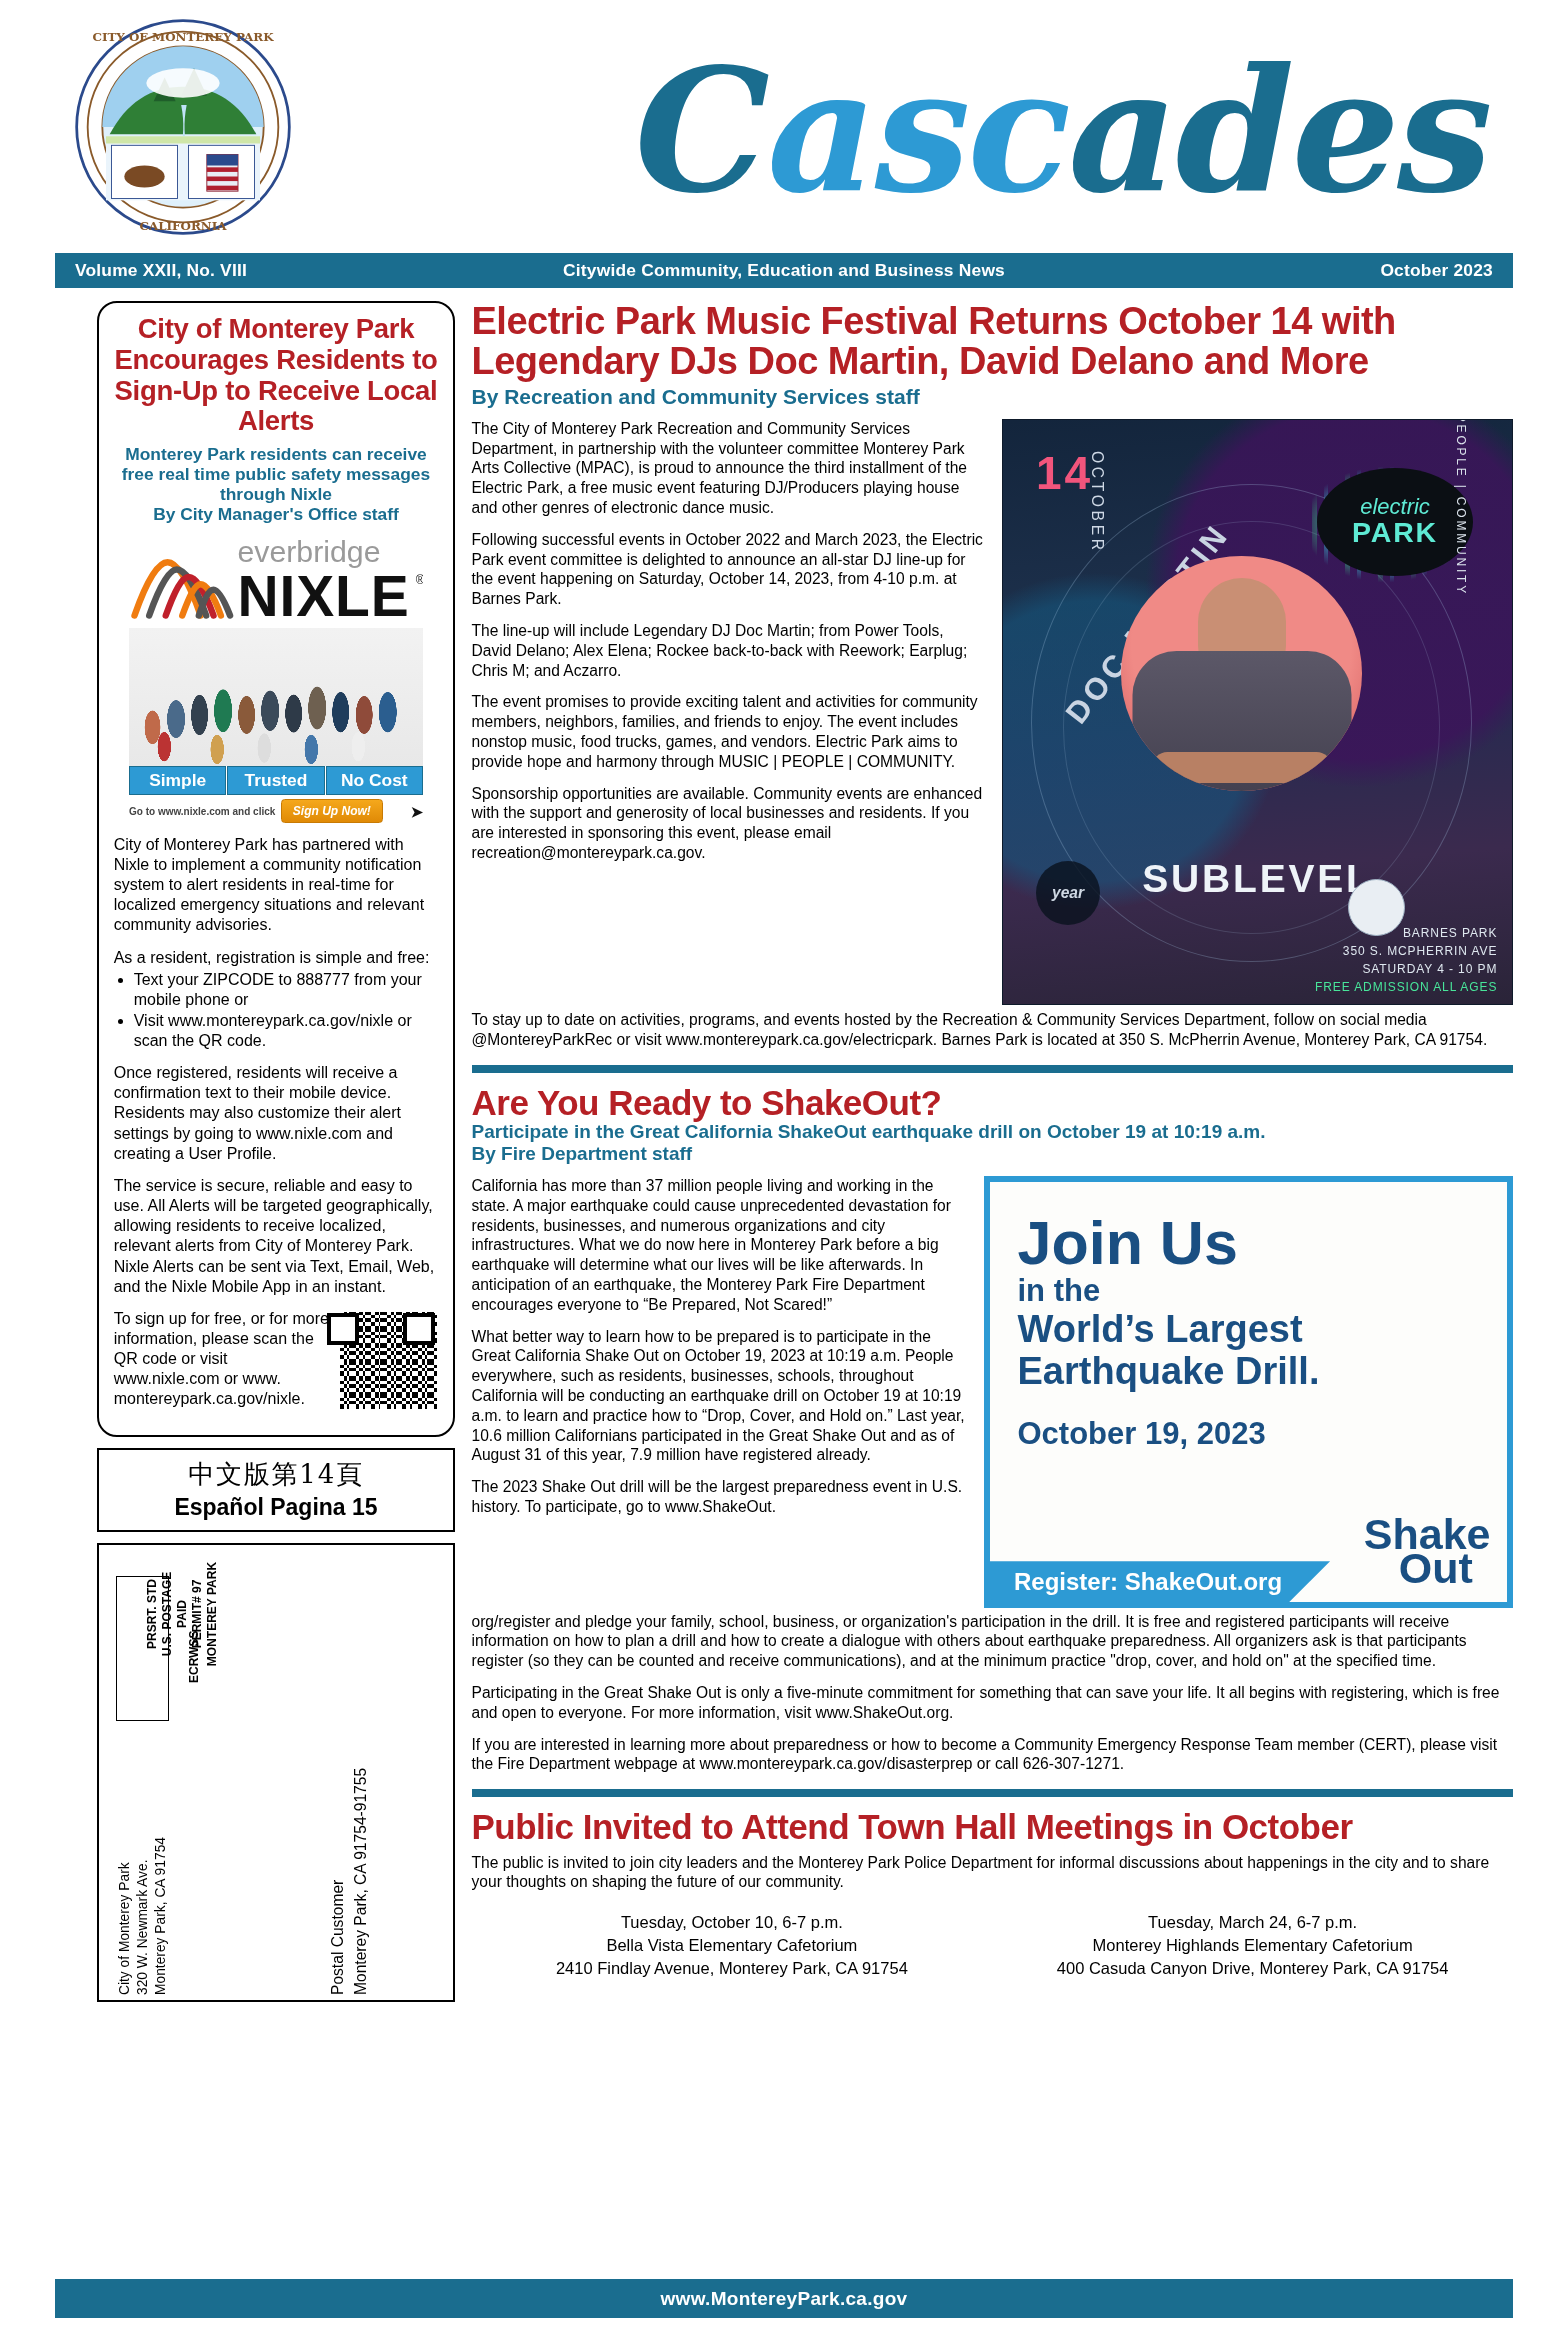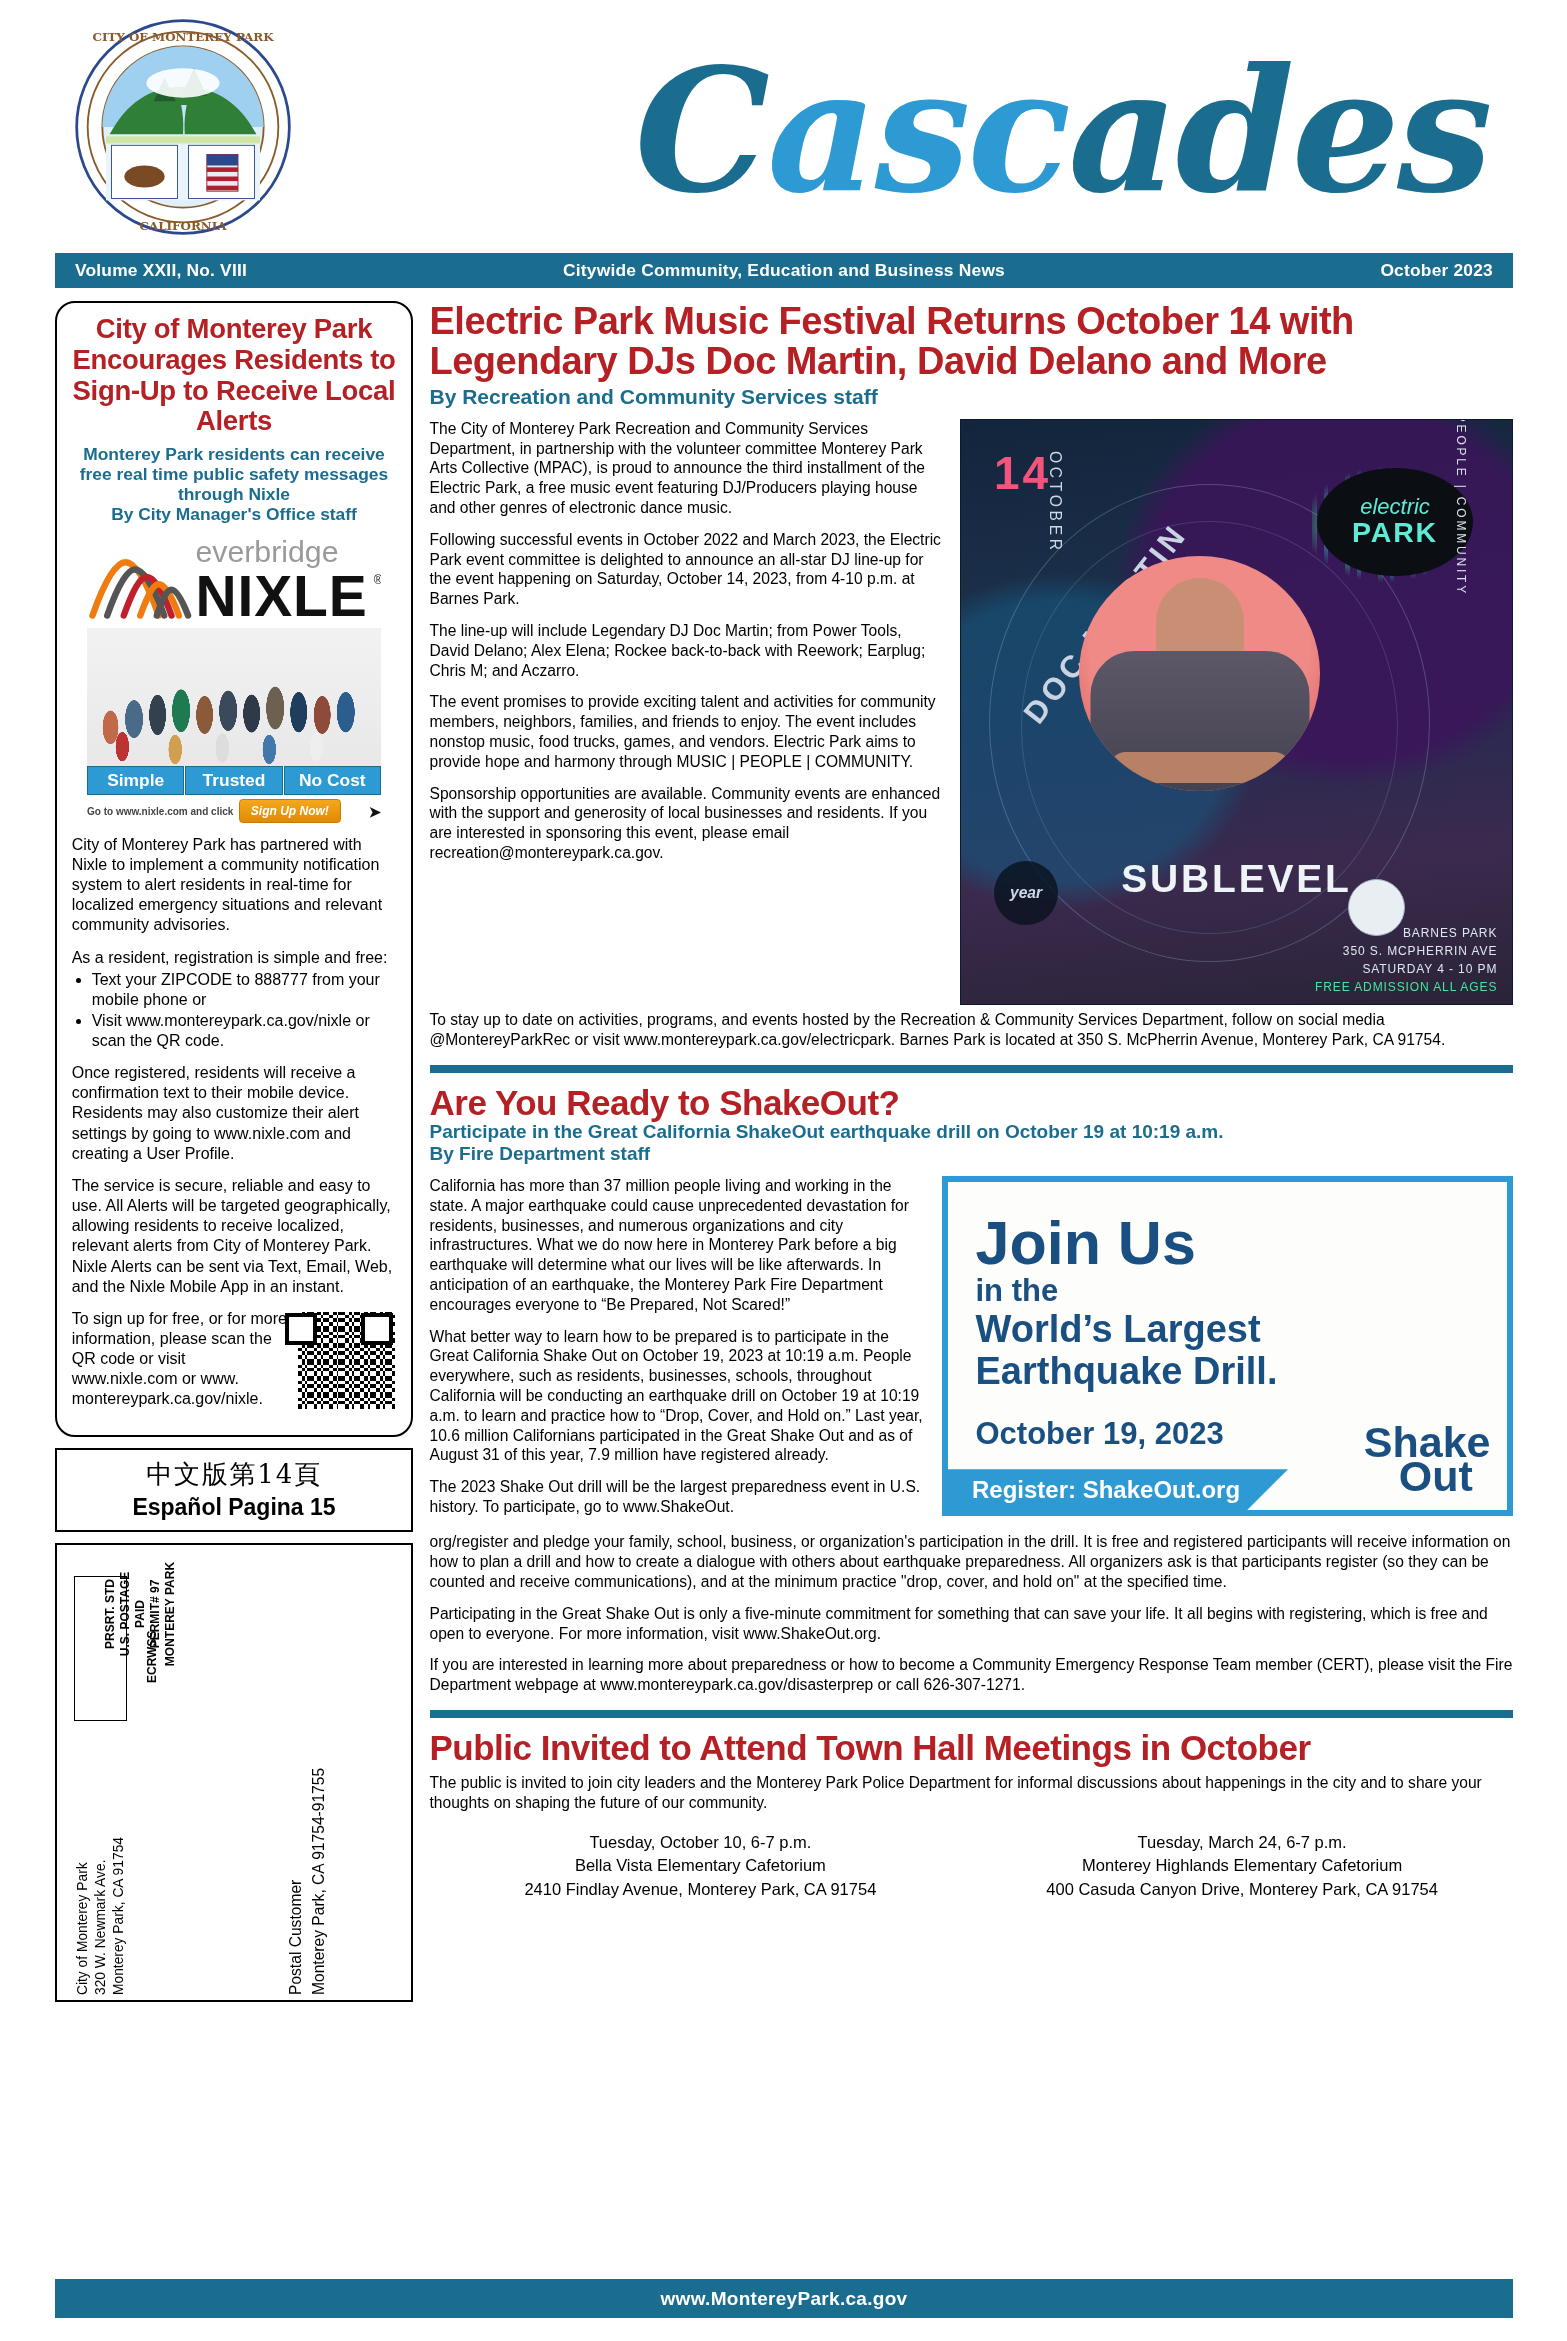--- a/index.html
+++ b/index.html
@@ -30,21 +30,21 @@
     height: 35px; background: #1a6d8f; color: #fff;
     display: flex; align-items: center; justify-content: space-between;
     padding: 0 20px; font-size: 17.4px; font-weight: bold;
     letter-spacing: 0.2px;
   }
   .volbar .mid { position: absolute; left: 50%; transform: translateX(-50%); }
   .volbar-wrap { position: relative; }
 
   
   .content { display: flex; gap: 16.5px; padding-top: 13px; }
-  .col-left { width: 358px; flex: 0 0 358px; }
+  .col-left { width: 358px; flex: 0 0 358px; margin-left: 42px; }
   .col-right { flex: 1; }
 
   
   .nixle-box {
     border: 2.3px solid #000; border-radius: 20px;
     padding: 11px 14.7px 13px 14.7px;
   }
   .alert-head {
     color: #b52025; font-weight: bold; text-align: center;
     font-size: 27.5px; line-height: 1.12; font-stretch: condensed;
@@ -283,21 +283,21 @@
   }
   .poster .venue {
     position: absolute; right: 14.7px; bottom: 7.3px; text-align: right;
     color: #dfe8f0; font-size: 12px; line-height: 1.5; letter-spacing: 0.9px;
     font-weight: normal;
   }
   .poster .venue .free { color: #48e59a; }
 
   
   .shake-ad {
-    width: 100%; height: 340px; border: 6.4px solid #2d9ad4;
+    width: 100%; height: 432px; border: 6.4px solid #2d9ad4;
     background: #fdfdfb; position: relative; padding: 31px 24px 0 27.5px;
   }
   .shake-ad .l1 { font-size: 61px; font-weight: bold; color: #1a4f82; line-height: 1.0; }
   .shake-ad .l2 { font-size: 31px; font-weight: bold; color: #1a4f82; line-height: 1.12; }
   .shake-ad .l3 { font-size: 38px; font-weight: bold; color: #1a4f82; line-height: 1.1; }
   .shake-ad .date { font-size: 31px; font-weight: bold; color: #1a4f82; margin-top: 24px; }
   .shake-ad .reg {
     position: absolute; left: 0; bottom: 0; background: #2d9ad4; color: #fff;
     font-size: 24px; font-weight: bold; padding: 6.4px 48px 6.4px 24px;
     clip-path: polygon(0 0, 100% 0, 88% 100%, 0 100%);

